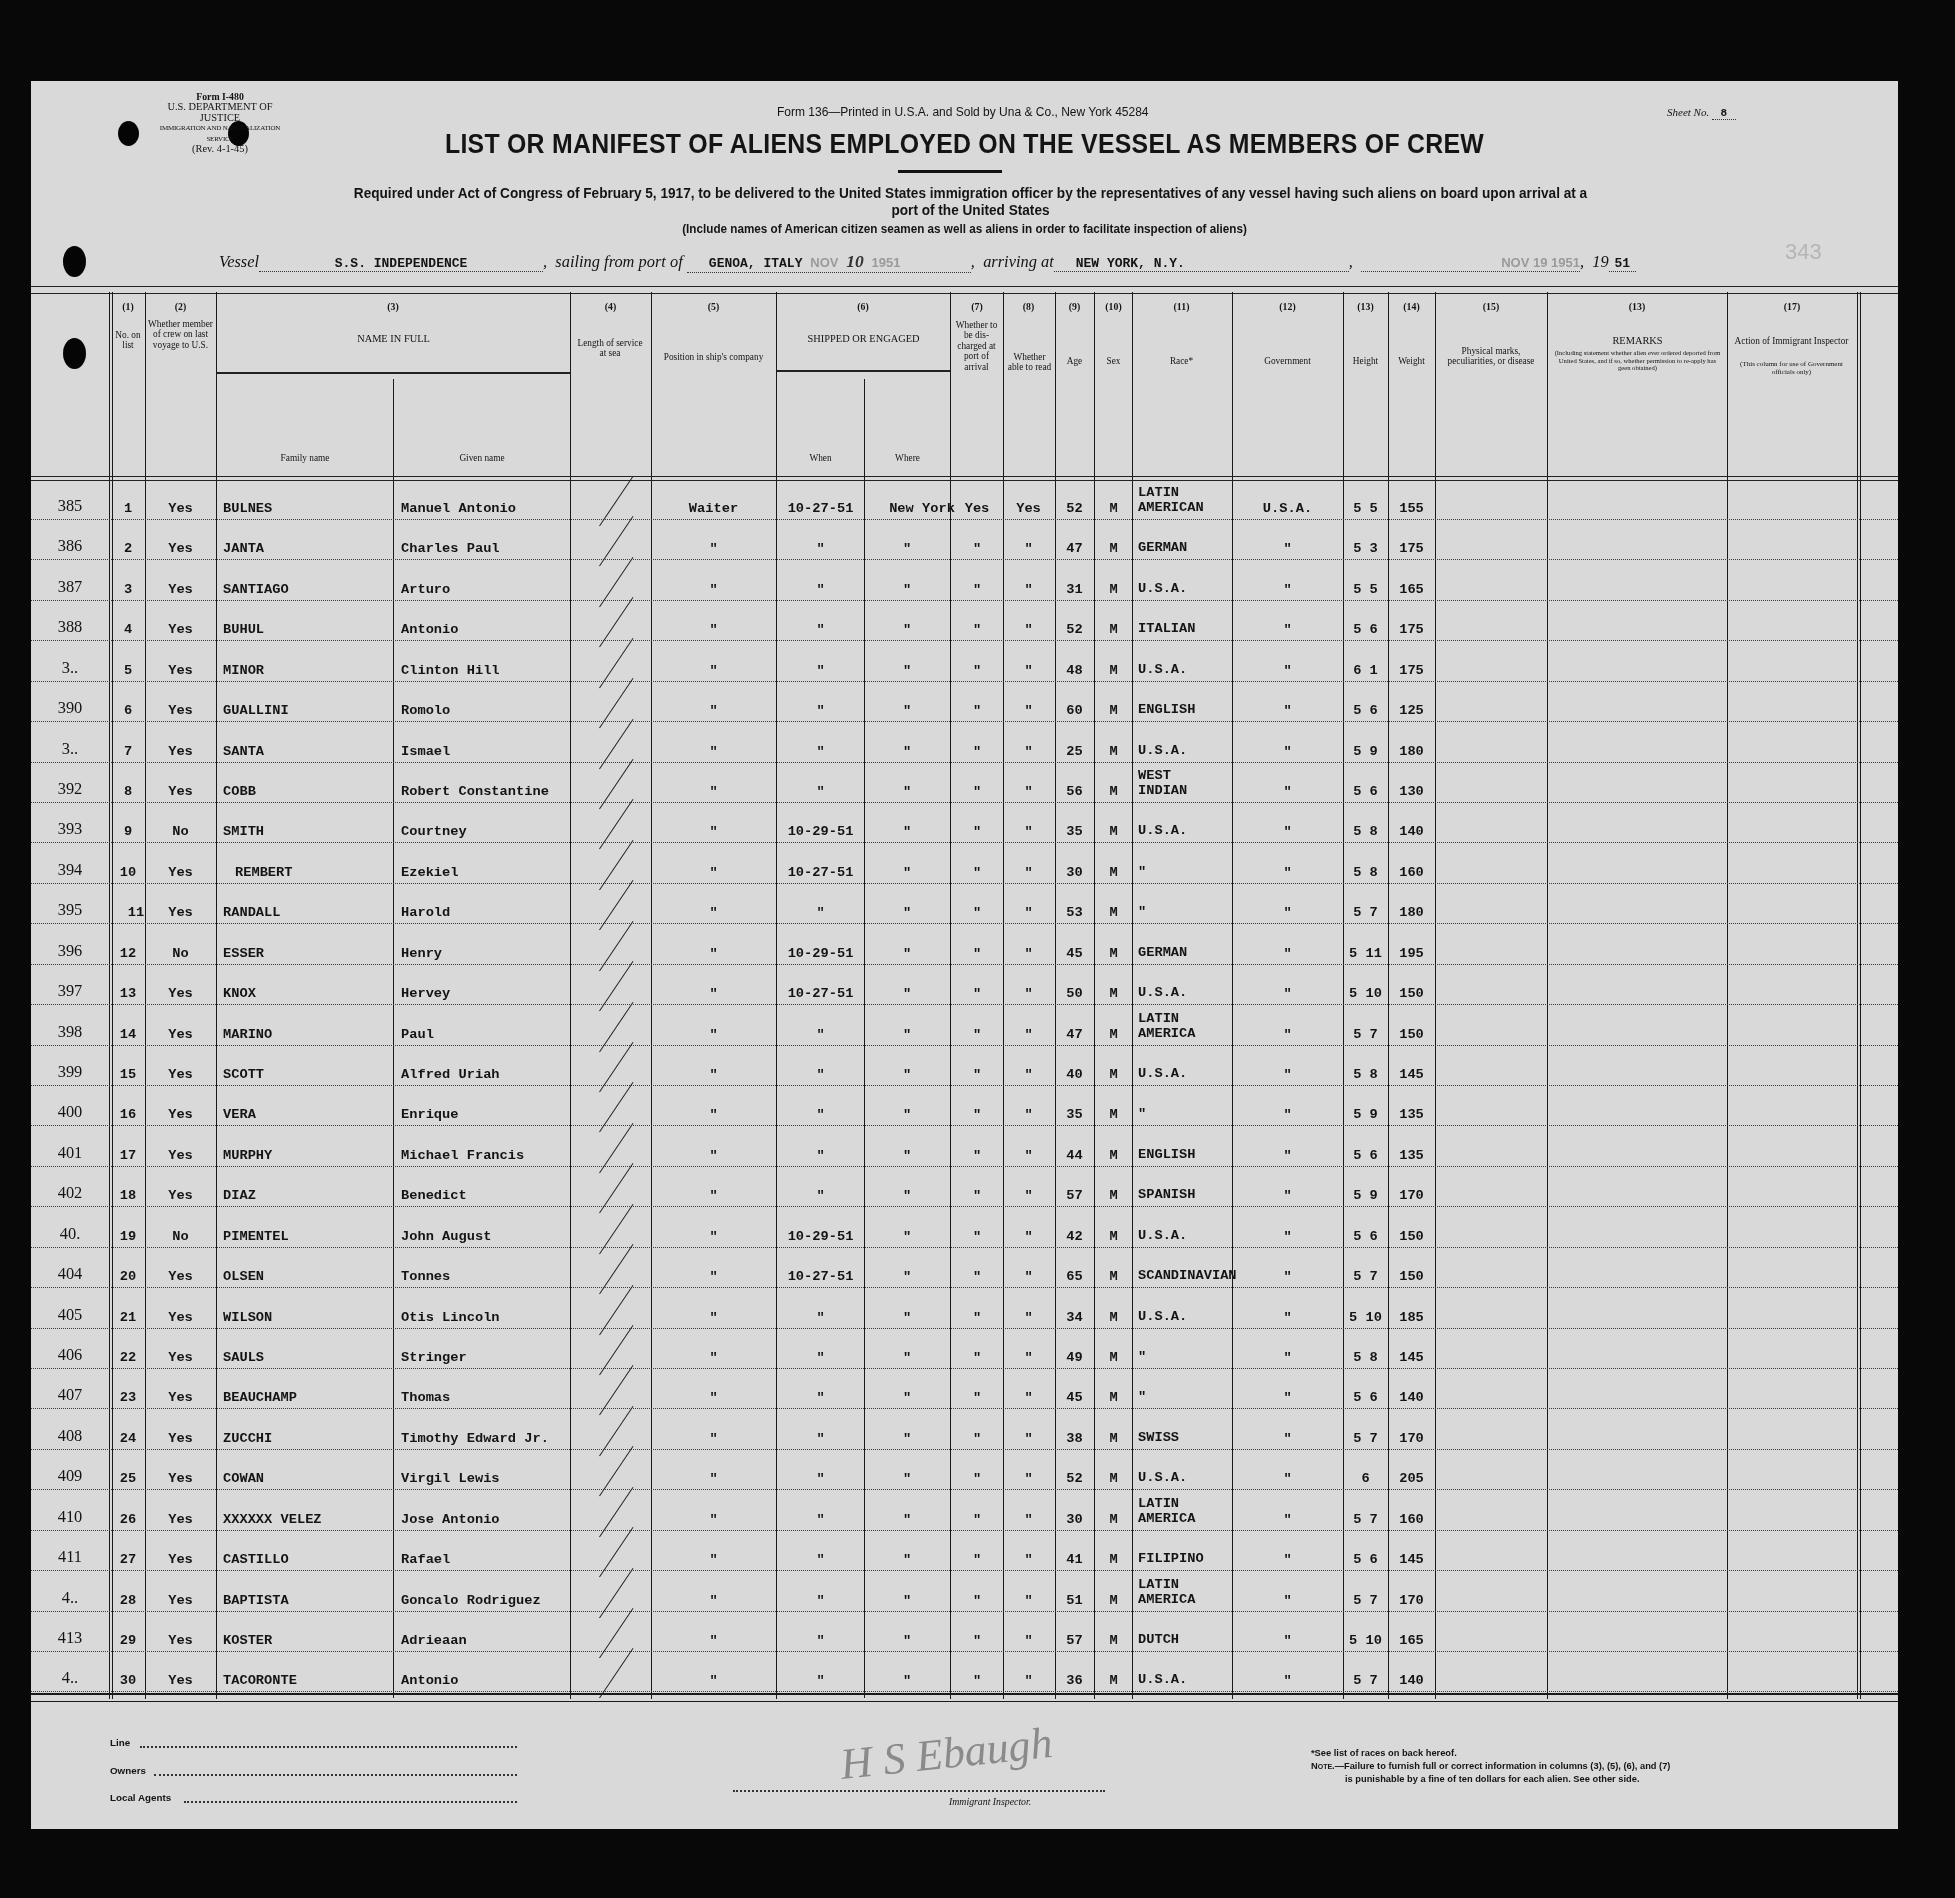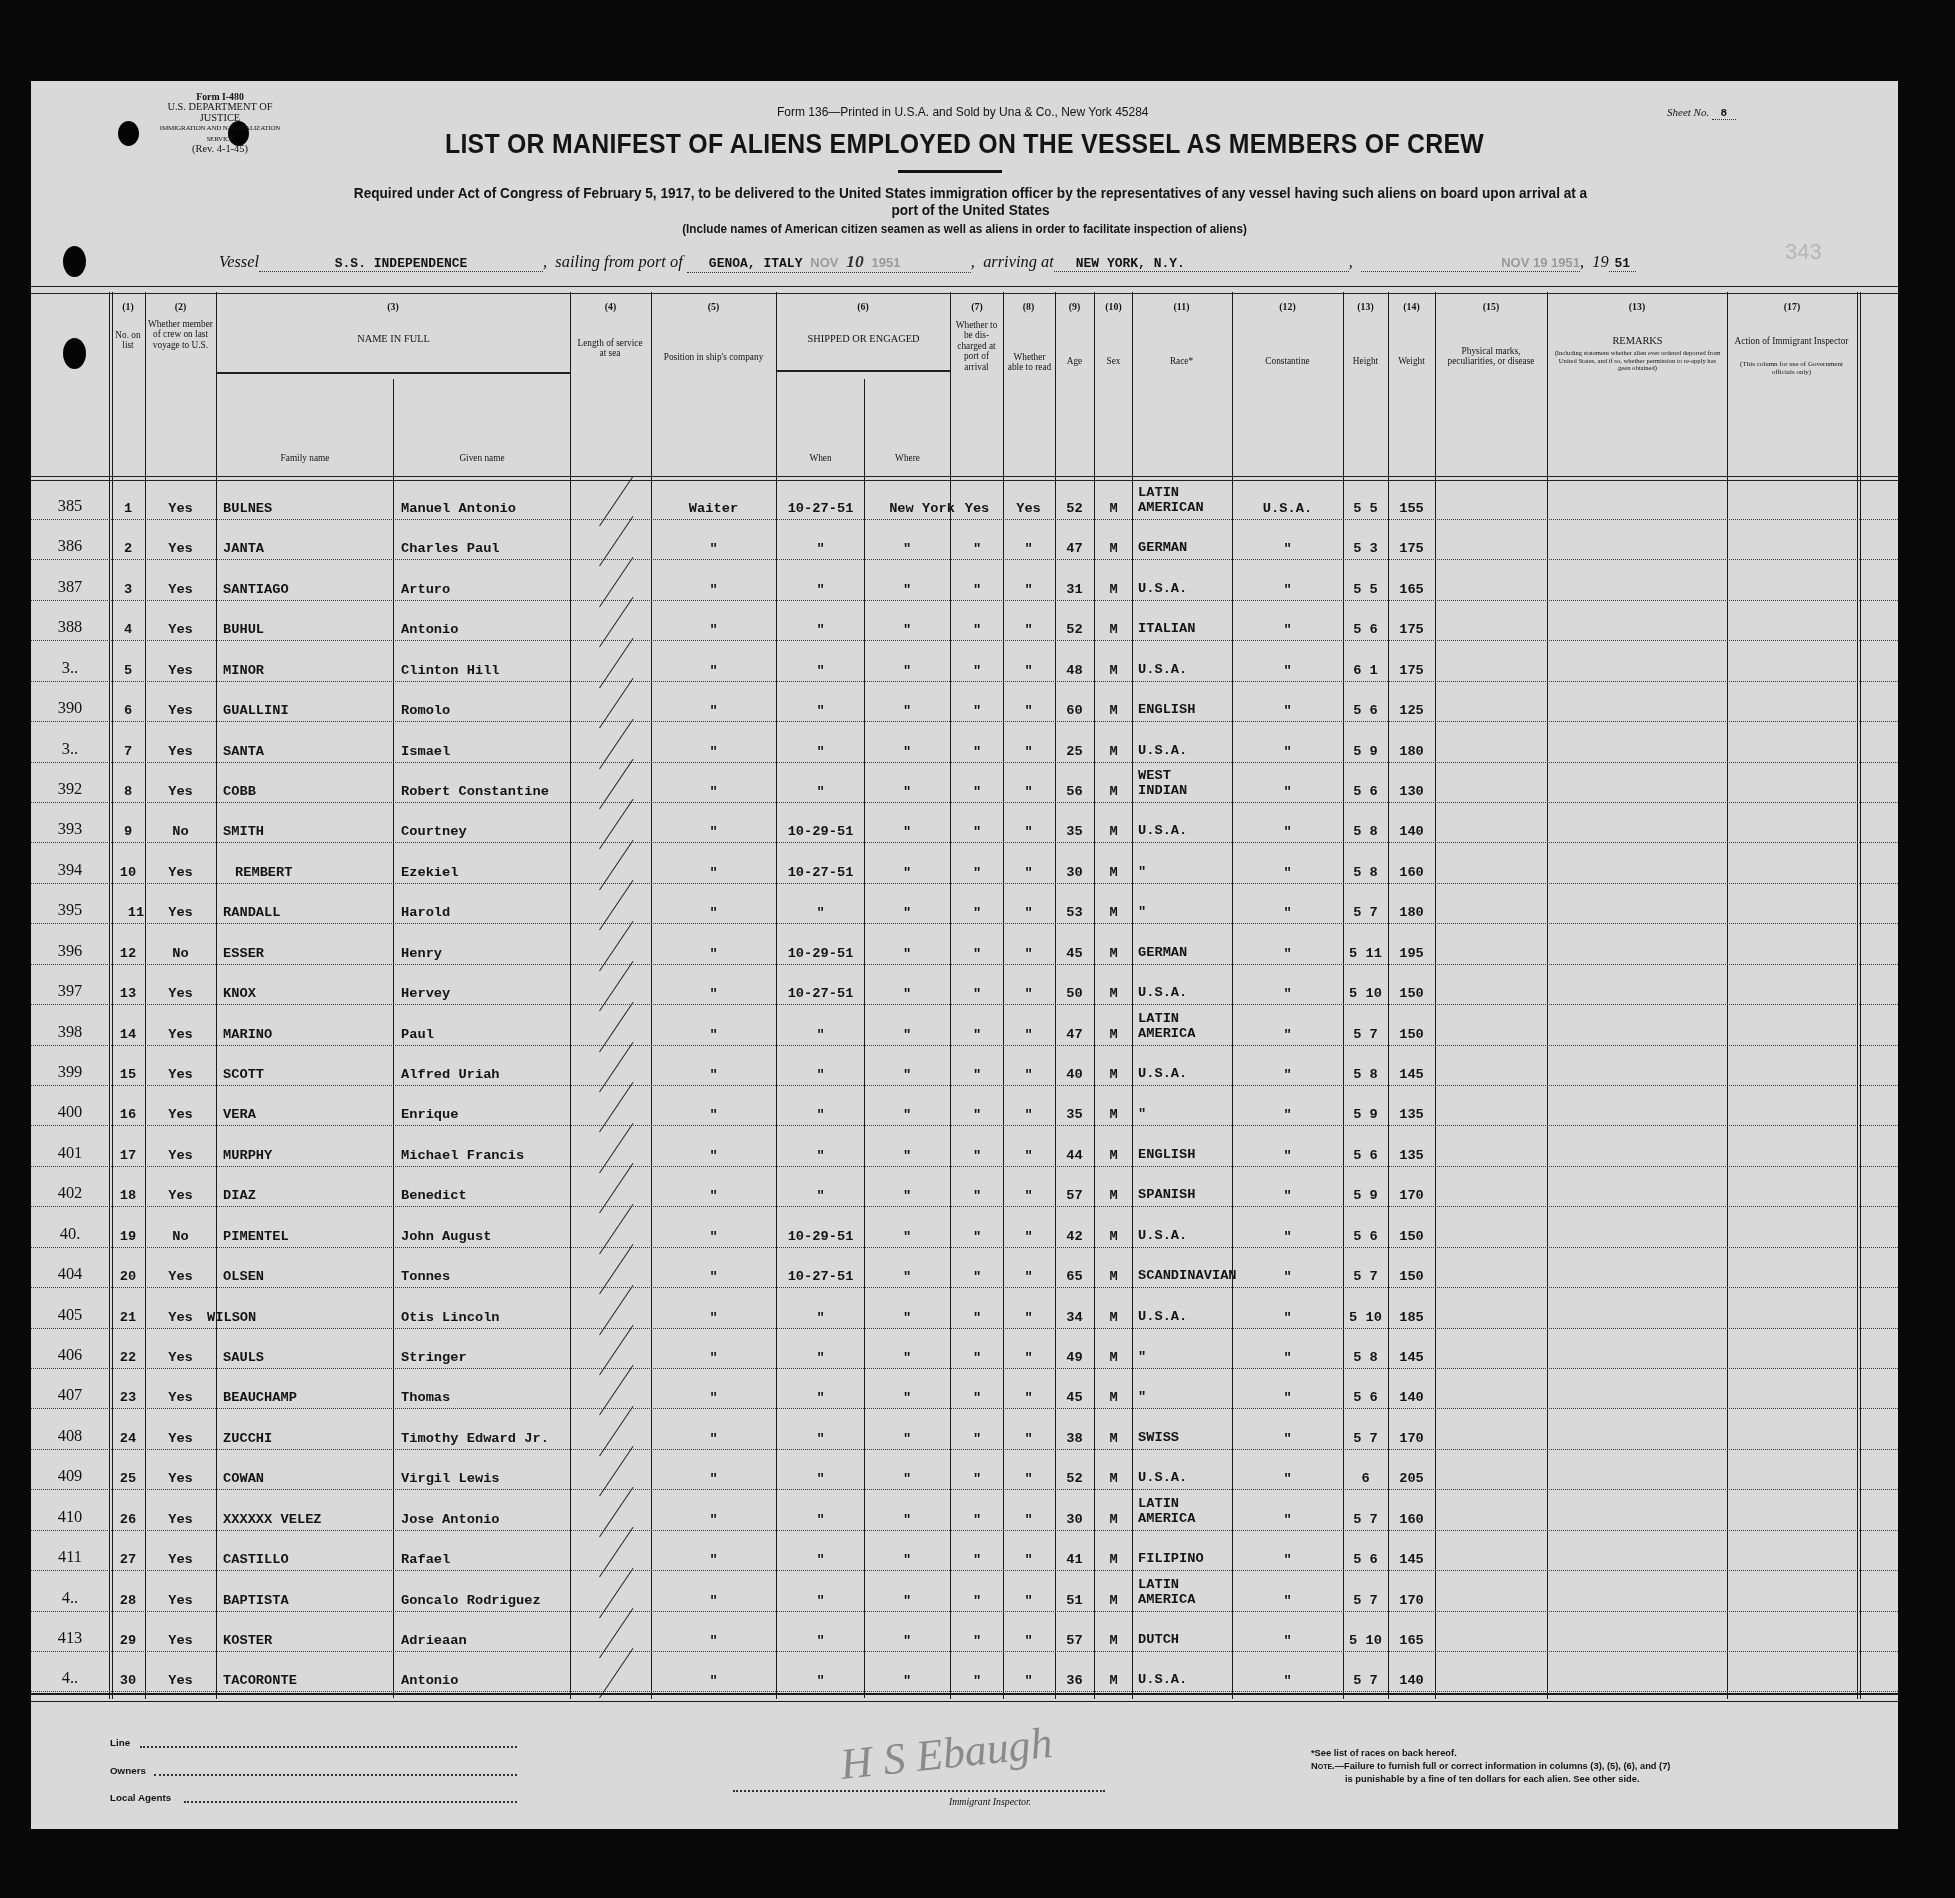--- a/index.html
+++ b/index.html
@@ -146,21 +146,21 @@
     <div class="hcell" style="left:546px;width:66px;top:52px">Length of service at sea</div>
     <div class="hcell" style="left:628px;width:109px;top:66px">Position in ship's company</div>
     <div class="hcell" style="left:746px;width:173px;top:48px;font-size:10.4px">SHIPPED OR ENGAGED</div>
     <div class="hcell" style="left:746px;width:87px;top:167px">When</div>
     <div class="hcell" style="left:834px;width:85px;top:167px">Where</div>
     <div class="hcell" style="left:920px;width:51px;top:34px">Whether to be dis-charged at port of arrival</div>
     <div class="hcell" style="left:974px;width:49px;top:66px">Whether able to read</div>
     <div class="hcell" style="left:1024px;width:39px;top:70px">Age</div>
     <div class="hcell" style="left:1063px;width:39px;top:70px">Sex</div>
     <div class="hcell" style="left:1101px;width:99px;top:70px">Race*</div>
-    <div class="hcell" style="left:1201px;width:111px;top:70px">Constantine</div>
+    <div class="hcell" style="left:1201px;width:111px;top:70px">Government</div>
     <div class="hcell" style="left:1312px;width:45px;top:70px">Height</div>
     <div class="hcell" style="left:1357px;width:47px;top:70px">Weight</div>
     <div class="hcell" style="left:1415px;width:90px;top:60px">Physical marks, peculiarities, or disease</div>
     <div class="hcell" style="left:1519px;width:175px;top:50px;font-size:10.4px">REMARKS</div>
     <div class="hcell" style="left:1522px;width:169px;top:63px;font-size:6.6px;line-height:7.6px">(Including statement whether alien ever ordered deported from United States, and if so, whether permission to re-apply has geen obtained)</div>
     <div class="hcell" style="left:1701px;width:119px;top:50px">Action of Immigrant Inspector</div>
     <div class="hcell" style="left:1701px;width:119px;top:74px;font-size:7px;line-height:8.2px">(This column for use of Government officials only)</div>
 
     <div class="hdr-bottom"></div>
 
@@ -606,21 +606,21 @@
           <div class="cell c" style="left: 1201px; width: 111px;">"</div>
           <div class="cell c" style="left: 1312px; width: 45px;">5 7</div>
           <div class="cell c" style="left: 1357px; width: 47px;">150</div>
           <div class="check" style="left: 568px; top: -13.7px;"></div>
         </div>
         <div class="row" style="top: 1003px; height: 40px;">
           <div class="dots"></div>
           <div class="cell c hand" style="left: 0px; width: 78px;">405</div>
           <div class="cell c" style="left: 81px; width: 32px;">21</div>
           <div class="cell c" style="left: 114px; width: 71px;">Yes</div>
-          <div class="cell" style="left: 176px; width: 164px;">WILSON</div>
+          <div class="cell" style="left: 192px; width: 164px;">WILSON</div>
           <div class="cell" style="left: 370px; width: 164px;">Otis Lincoln</div>
           <div class="cell c" style="left: 620px; width: 125px;">"</div>
           <div class="cell c" style="left: 745px; width: 89px;">"</div>
           <div class="cell c" style="left: 833px; width: 86px;">"</div>
           <div class="cell c" style="left: 919px; width: 54px;">"</div>
           <div class="cell c" style="left: 972px; width: 51px;">"</div>
           <div class="cell c" style="left: 1024px; width: 39px;">34</div>
           <div class="cell c" style="left: 1063px; width: 39px;">M</div>
           <div class="cell race2" style="left: 1107px; width: 94px;">
             <div>U.S.A.</div>

